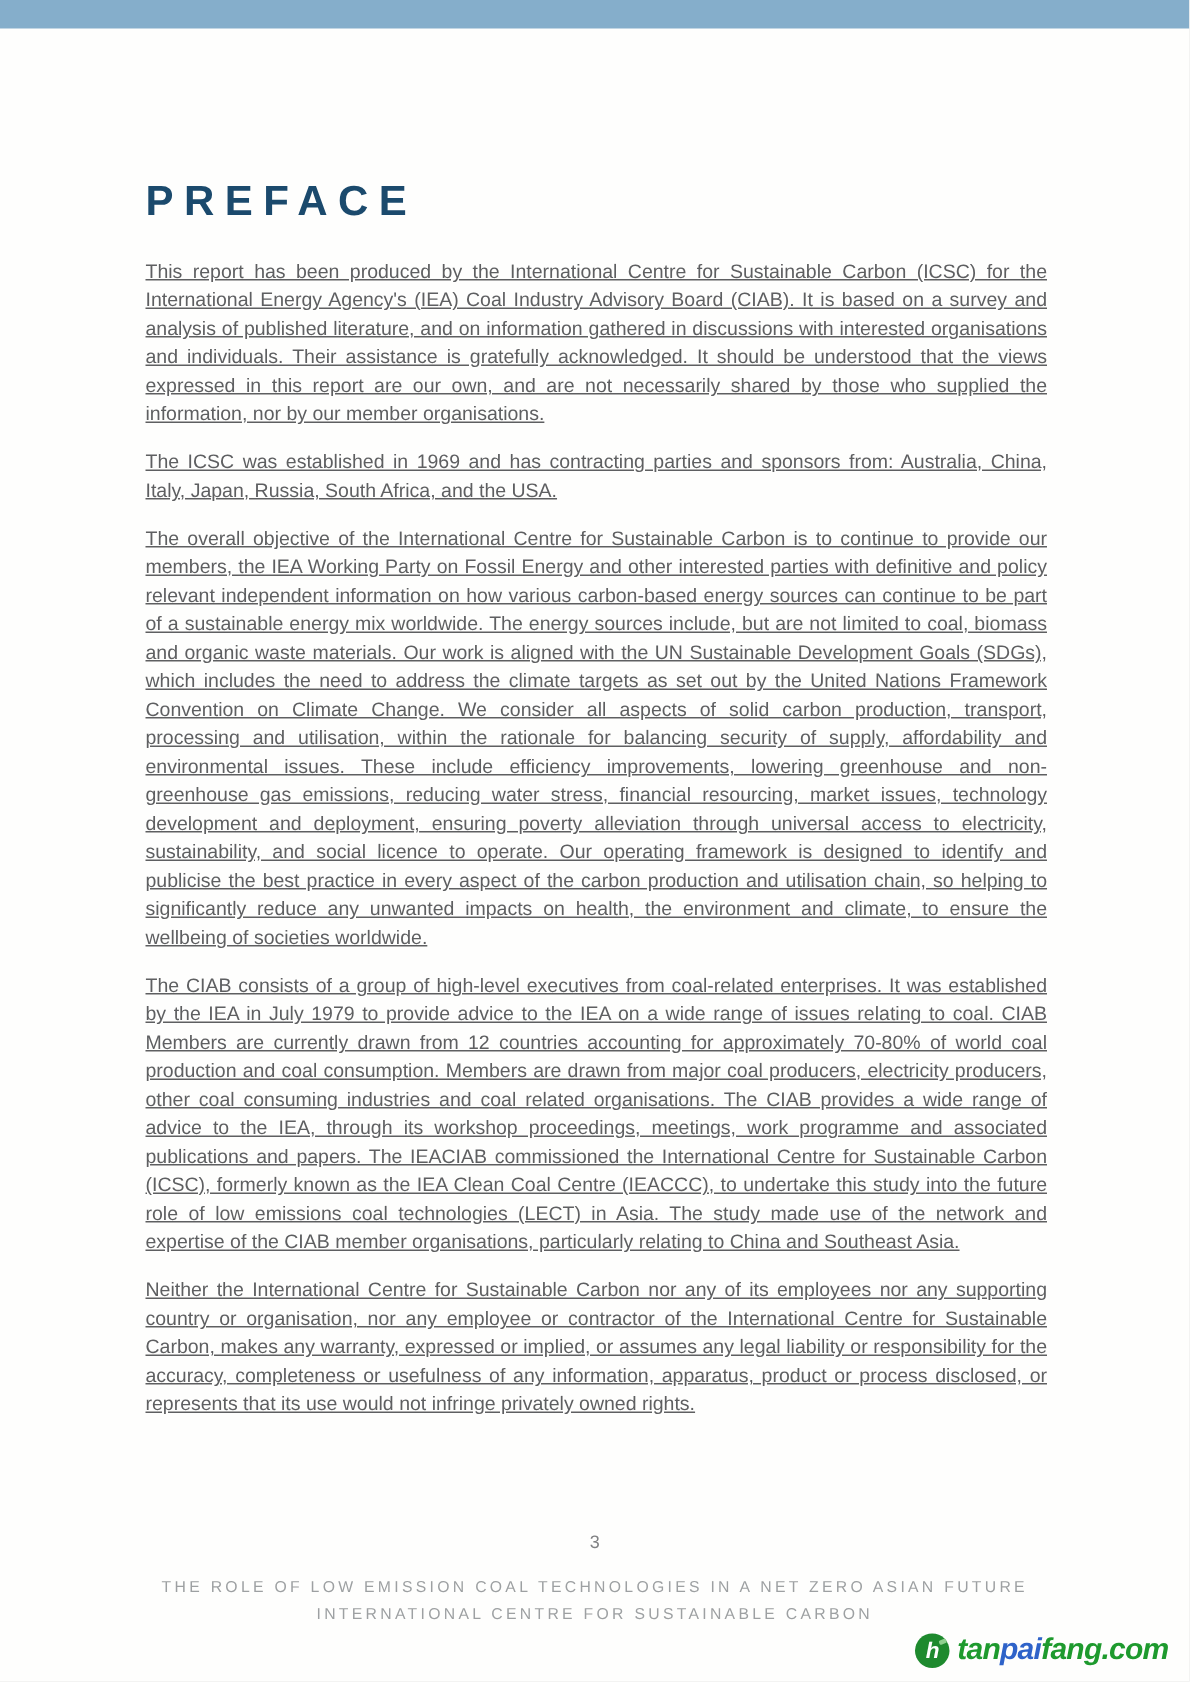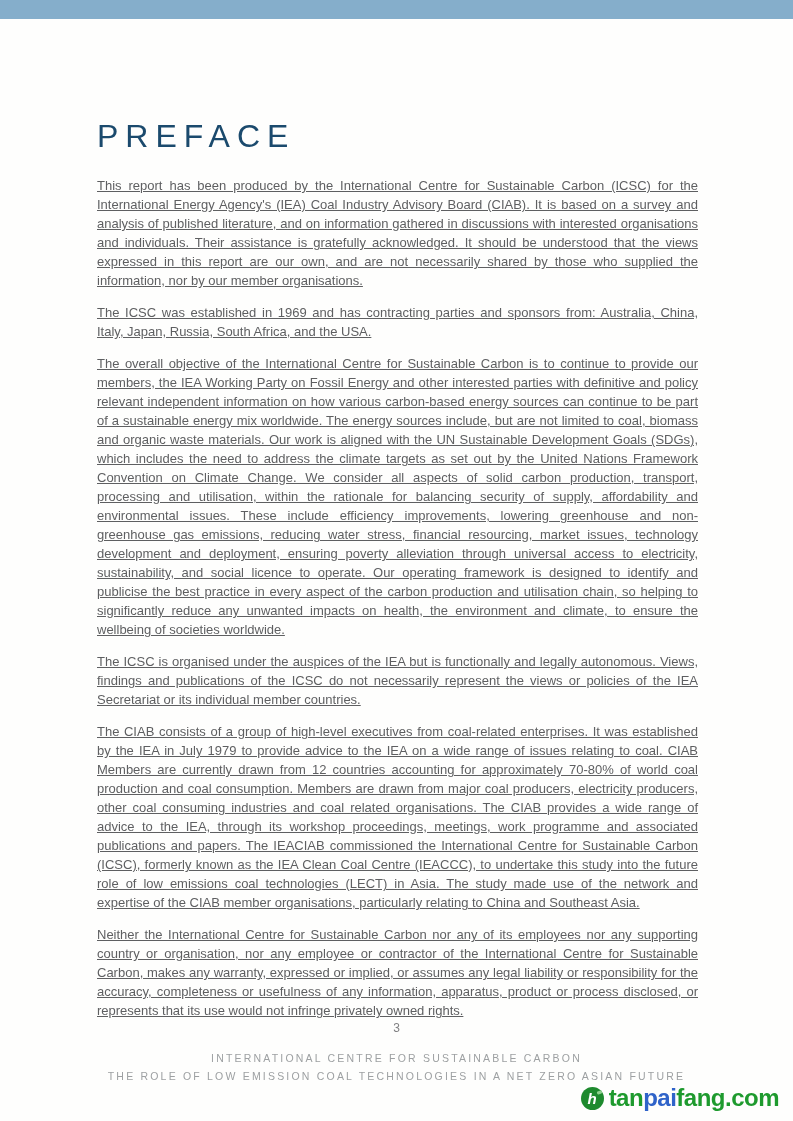--- a/index.html
+++ b/index.html
@@ -20,22 +20,22 @@
     height: 19px;
     background: #85aecb;
   }
   .content {
     position: absolute;
     left: 97px;
     top: 118px;
     width: 601px;
   }
   .page-title {
-    font-size: 32px;
-    font-weight: normal;
+    font-size: 28px;
+    font-weight: bold;
     letter-spacing: 7px;
     color: #1b4a6d;
     margin-bottom: 21px;
   }
   .content p {
     font-size: 13px;
     line-height: 19px;
     color: #5e5f61;
     text-align: justify;
     margin-bottom: 13px;
@@ -91,48 +91,48 @@
     right: 2px;
     top: 4px;
     width: 5px;
     height: 3px;
     background: #8fd08f;
     border-radius: 1px;
     transform: rotate(-20deg);
   }
   .wm-text {
     font-weight: bold;
-    font-size: 24px;
+    font-style: italic;
+    font-size: 20px;
     letter-spacing: -0.5px;
   }
   .wm-text .g { color: #1e9a2e; }
   .wm-text .b { color: #2f63c9; }
 </style>
 </head>
 <body>
 
 <div class="page">
 
   <div class="accent-bar"></div>
 
   <main class="content">
     <h1 class="page-title">PREFACE</h1>
     <p>This report has been produced by the International Centre for Sustainable Carbon (ICSC) for the International Energy Agency's (IEA) Coal Industry Advisory Board (CIAB). It is based on a survey and analysis of published literature, and on information gathered in discussions with interested organisations and individuals. Their assistance is gratefully acknowledged. It should be understood that the views expressed in this report are our own, and are not necessarily shared by those who supplied the information, nor by our member organisations.</p>
     <p>The ICSC was established in 1969 and has contracting parties and sponsors from: Australia, China, Italy, Japan, Russia, South Africa, and the USA.</p>
     <p>The overall objective of the International Centre for Sustainable Carbon is to continue to provide our members, the IEA Working Party on Fossil Energy and other interested parties with definitive and policy relevant independent information on how various carbon-based energy sources can continue to be part of a sustainable energy mix worldwide. The energy sources include, but are not limited to coal, biomass and organic waste materials. Our work is aligned with the UN Sustainable Development Goals (SDGs), which includes the need to address the climate targets as set out by the United Nations Framework Convention on Climate Change. We consider all aspects of solid carbon production, transport, processing and utilisation, within the rationale for balancing security of supply, affordability and environmental issues. These include efficiency improvements, lowering greenhouse and non-greenhouse gas emissions, reducing water stress, financial resourcing, market issues, technology development and deployment, ensuring poverty alleviation through universal access to electricity, sustainability, and social licence to operate. Our operating framework is designed to identify and publicise the best practice in every aspect of the carbon production and utilisation chain, so helping to significantly reduce any unwanted impacts on health, the environment and climate, to ensure the wellbeing of societies worldwide.</p>
-    <p>The ICSC is organised under the auspices of the IEA but is functionally and legally autonomous. Views, findings and publications of the ICSC do not necessarily represent the views or policies of the IEA Secretariat or its individual member countries.</p>
     <p>The CIAB consists of a group of high-level executives from coal-related enterprises. It was established by the IEA in July 1979 to provide advice to the IEA on a wide range of issues relating to coal. CIAB Members are currently drawn from 12 countries accounting for approximately 70-80% of world coal production and coal consumption. Members are drawn from major coal producers, electricity producers, other coal consuming industries and coal related organisations. The CIAB provides a wide range of advice to the IEA, through its workshop proceedings, meetings, work programme and associated publications and papers. The IEACIAB commissioned the International Centre for Sustainable Carbon (ICSC), formerly known as the IEA Clean Coal Centre (IEACCC), to undertake this study into the future role of low emissions coal technologies (LECT) in Asia. The study made use of the network and expertise of the CIAB member organisations, particularly relating to China and Southeast Asia.</p>
     <p>Neither the International Centre for Sustainable Carbon nor any of its employees nor any supporting country or organisation, nor any employee or contractor of the International Centre for Sustainable Carbon, makes any warranty, expressed or implied, or assumes any legal liability or responsibility for the accuracy, completeness or usefulness of any information, apparatus, product or process disclosed, or represents that its use would not infringe privately owned rights.</p>
   </main>
 
   <div class="page-number">3</div>
 
   <footer class="footer">
+    <div>THE ROLE OF LOW EMISSION COAL TECHNOLOGIES IN A NET ZERO ASIAN FUTURE</div>
     <div>INTERNATIONAL CENTRE FOR SUSTAINABLE CARBON</div>
-    <div>THE ROLE OF LOW EMISSION COAL TECHNOLOGIES IN A NET ZERO ASIAN FUTURE</div>
   </footer>
 
   <a class="watermark">
     <span class="wm-icon"><span>h</span></span>
     <span class="wm-text"><span class="g">tan</span><span class="b">pai</span><span class="g">fang.com</span></span>
   </a>
 
 </div>
 
 </body></html>

